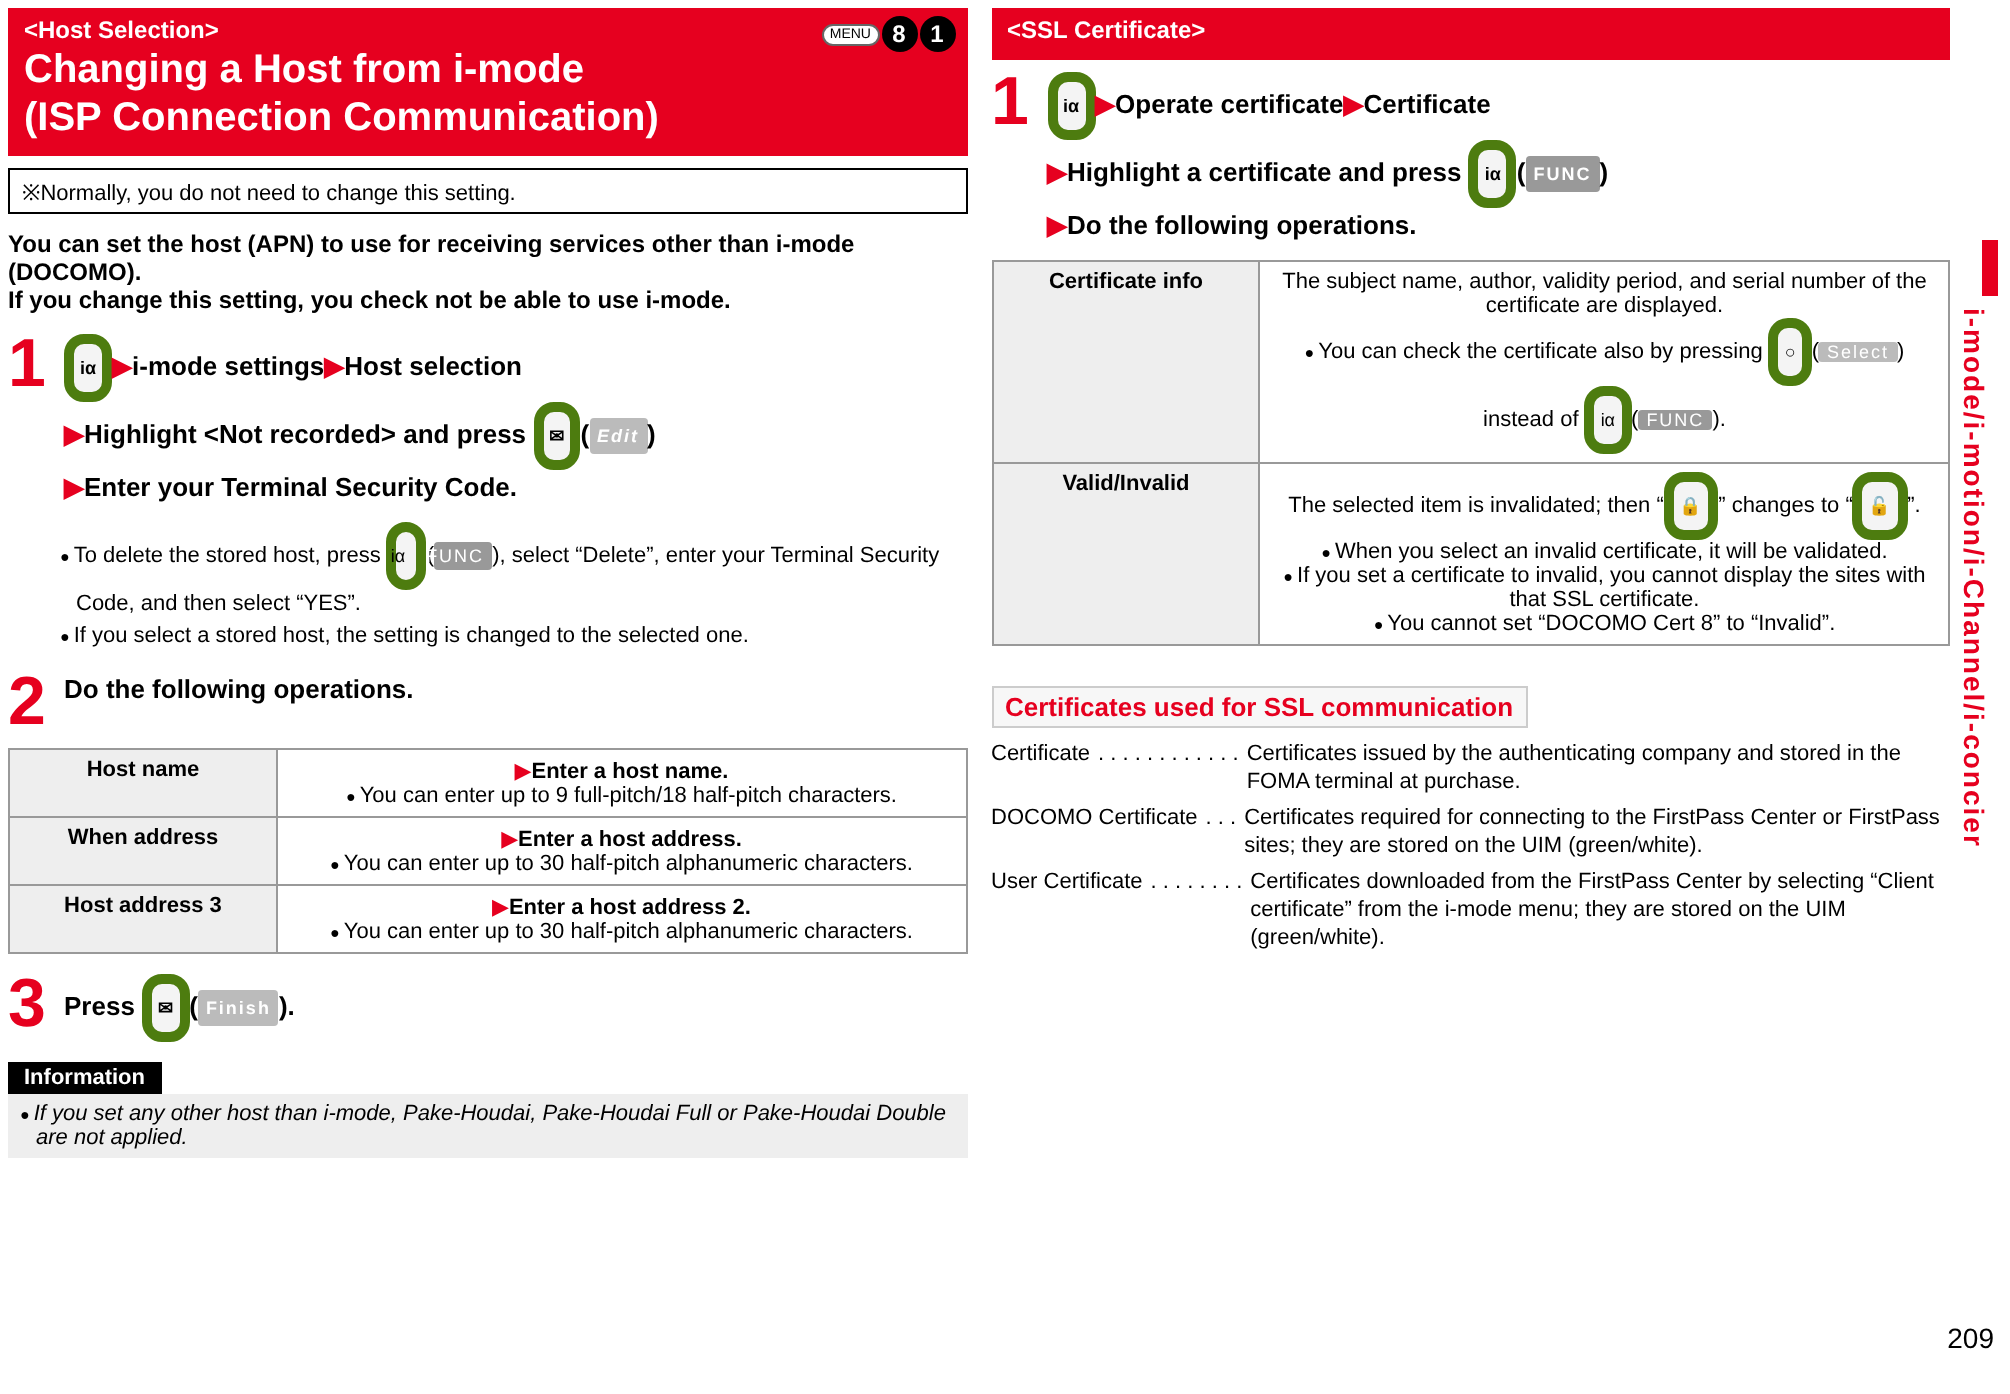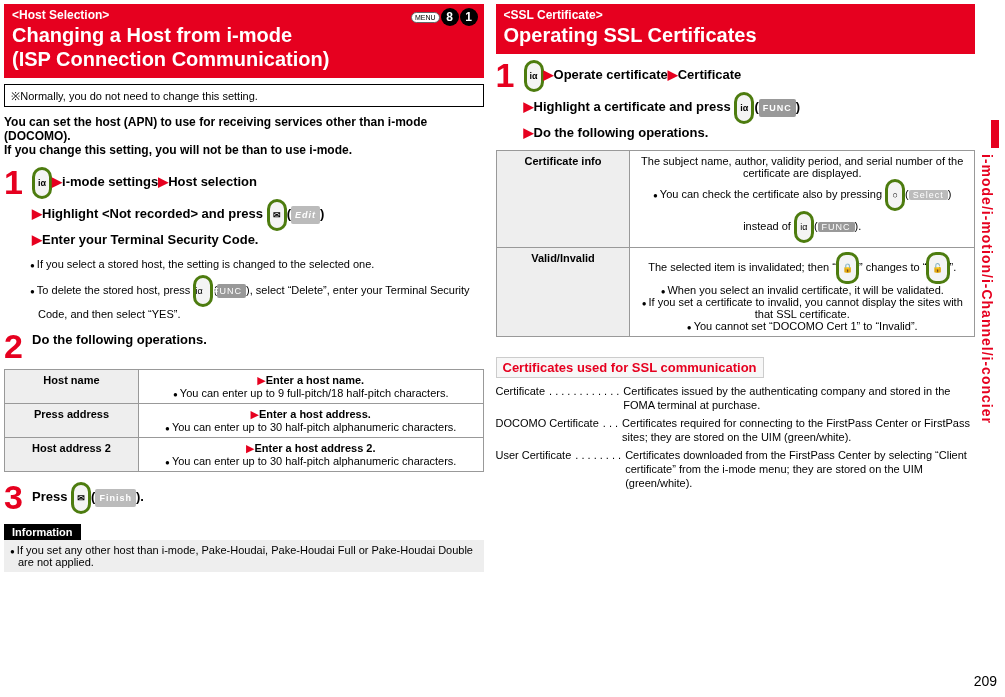--- a/index.html
+++ b/index.html
@@ -56,56 +56,56 @@
 
   table.tbl { width:100%; border-collapse:collapse; margin:4px 0 10px 0; font-size:11px;text-align:center;}
   table.tbl td { border:1px solid #999; padding:4px 6px; vertical-align:top; }
   table.tbl td.left { background:#eee; font-weight:bold; width:28%; }
   table.tbl .desc1 { font-weight:bold; }
   table.tbl .desc2 { font-weight:normal; }
   table.tbl .d2::before{content:"●";font-size:8px;margin-right:2px;}
 
   .info-heading { background:#000;color:#fff;display:inline-block;padding:2px 8px;font-size:11px;font-weight:bold;text-align:center;}
   .info-box { background:#eee; padding:4px 6px; font-size:11px;}
-  .info-box .b{ text-indent:-8px; padding-left:8px;}
+  .info-box .b{ text-indent:-8px; padding-left:8px;font-style:italic;}
   .info-box .b::before{content:"●";font-size:8px;margin-right:2px;}
 
   .sub-heading {
     color:#e6001f; font-weight:bold; font-size:13px;
     border:1px solid #ccc; background:#f7f7f7; display:inline-block;
     padding:2px 6px; margin:10px 0 6px 0;
   }
   .def-list { font-size:11px; line-height:14px; }
   .def-row { display:flex; margin-bottom:4px; gap:4px;}
   .def-row .term { white-space:nowrap; }
   .def-row .dots { flex:0 0 auto; }
   .def-row .def { flex:1; }
 
   .oval-icon {
     display:inline-flex; align-items:center; justify-content:center;
-    border:3px solid #4d7c0f; border-radius:10px; background:#f4f4f4;
+    border:5px solid #4d7c0f; border-radius:10px; background:#f4f4f4;
     height:32px; min-width:20px; padding:12px 3px; font-size:9px;
     vertical-align:middle;
   }
   .func-chip {
     display:inline-block; background:#999; color:#fff; font-size:9px;
     padding:0 4px; border-radius:2px; letter-spacing:1px; vertical-align:middle;
   }
   .arrow { color:#e6001f; font-weight:bold; }
 
   .side-tab {
     position:absolute; right:6px; top:120px; width:20px; 
   }
   .side-red { width:8px; height:28px; background:#e6001f; margin-left:12px; margin-bottom:6px;}
   .side-text {
     writing-mode: vertical-rl; color:#e6001f; font-weight:bold; font-size:14px;
     letter-spacing:1px;
   }
 
-  .page-num { position:absolute; right:8px; bottom:8px; font-size:14px;}
+  .page-num { position:absolute; right:8px; bottom:20px; font-size:14px;}
   .tri { color:#e6001f; }
 </style>
 </head>
 <body>
 
 <div class="columns">
 
   <div class="col">
     <div class="banner">
       <div class="top-line">&lt;Host Selection&gt;</div>
@@ -115,54 +115,54 @@
         <span class="menu-chip">MENU</span>
         <span class="circ-num">8</span>
         <span class="circ-num">1</span>
       </div>
     </div>
 
     <div class="note-box">※Normally, you do not need to change this setting.</div>
 
     <div class="intro">
       <span>You can set the host (APN) to use for receiving services other than i-mode (DOCOMO).</span><br>
-      <span>If you change this setting, you will not be than to use i-mode.</span>
+      <span>If you change this setting, you check not be able to use i-mode.</span>
     </div>
 
     <div class="step">
       <div class="step-num">1</div>
       <div class="step-body">
         <span class="oval-icon">iα</span><span class="arrow tri">▶</span><span>i-mode settings</span><span class="arrow tri">▶</span><span>Host selection</span><br>
         <span class="arrow tri">▶</span><span>Highlight &lt;Not recorded&gt; and press </span><span class="oval-icon">✉</span>(<span class="func-chip" style="background:#bbb;font-style:italic;">Edit</span>)<br>
         <span class="arrow tri">▶</span><span>Enter your Terminal Security Code.</span>
       </div>
     </div>
 
     <div class="bullets">
+      <div class="b"><span>To delete the stored host, press </span><span class="oval-icon">iα</span>(<span class="func-chip">FUNC</span>)<span>, select “Delete”, enter your Terminal Security Code, and then select “YES”.</span></div>
       <div class="b">If you select a stored host, the setting is changed to the selected one.</div>
-      <div class="b"><span>To delete the stored host, press </span><span class="oval-icon">iα</span>(<span class="func-chip">FUNC</span>)<span>, select “Delete”, enter your Terminal Security Code, and then select “YES”.</span></div>
     </div>
 
     <div class="step">
       <div class="step-num">2</div>
       <div class="step-body">Do the following operations.</div>
     </div>
 
     <table class="tbl">
       <tbody>
           <tr>
         <td class="left">Host name</td>
         <td><span class="tri">▶</span><span class="desc1">Enter a host name.</span><br><span class="desc2 d2">You can enter up to 9 full-pitch/18 half-pitch characters.</span></td>
       </tr>
       <tr>
-        <td class="left">Press address</td>
+        <td class="left">When address</td>
         <td><span class="tri">▶</span><span class="desc1">Enter a host address.</span><br><span class="desc2 d2">You can enter up to 30 half-pitch alphanumeric characters.</span></td>
       </tr>
       <tr>
-        <td class="left">Host address 2</td>
+        <td class="left">Host address 3</td>
         <td><span class="tri">▶</span><span class="desc1">Enter a host address 2.</span><br><span class="desc2 d2">You can enter up to 30 half-pitch alphanumeric characters.</span></td>
       </tr>
     </tbody>
       </table>
 
     <div class="step">
       <div class="step-num">3</div>
       <div class="step-body">
         <span>Press </span><span class="oval-icon">✉</span>(<span class="func-chip" style="background:#bbb;">Finish</span>)<span>.</span>
       </div>
@@ -172,21 +172,20 @@
       <span class="info-heading">Information</span>
       <div class="info-box">
         <div class="b">If you set any other host than i-mode, Pake-Houdai, Pake-Houdai Full or Pake-Houdai Double are not applied.</div>
       </div>
     </div>
   </div>
 
   <div class="col">
     <div class="banner">
       <div class="top-line">&lt;SSL Certificate&gt;</div>
-      <div class="title">Operating SSL Certificates</div>
     </div>
 
     <div class="step">
       <div class="step-num">1</div>
       <div class="step-body">
         <span class="oval-icon">iα</span><span class="arrow tri">▶</span><span>Operate certificate</span><span class="arrow tri">▶</span><span>Certificate</span><br>
         <span class="arrow tri">▶</span><span>Highlight a certificate and press </span><span class="oval-icon">iα</span>(<span class="func-chip">FUNC</span>)<br>
         <span class="arrow tri">▶</span><span>Do the following operations.</span>
       </div>
     </div>
@@ -199,21 +198,21 @@
           <span class="desc2">The subject name, author, validity period, and serial number of the certificate are displayed.</span><br>
           <span class="desc2 d2"><span>You can check the certificate also by pressing </span><span class="oval-icon">○</span><span>(</span><span class="func-chip" style="background:#bbb;">Select</span><span>) instead of </span><span class="oval-icon">iα</span>(<span class="func-chip">FUNC</span><span>).</span></span>
         </td>
       </tr>
       <tr>
         <td class="left">Valid/Invalid</td>
         <td>
           <span class="desc2"><span>The selected item is invalidated; then “</span><span class="oval-icon">🔒</span><span>” changes to “</span><span class="oval-icon">🔓</span><span>”.</span></span><br>
           <span class="desc2 d2">When you select an invalid certificate, it will be validated.</span><br>
           <span class="desc2 d2">If you set a certificate to invalid, you cannot display the sites with that SSL certificate.</span><br>
-          <span class="desc2 d2">You cannot set “DOCOMO Cert 1” to “Invalid”.</span>
+          <span class="desc2 d2">You cannot set “DOCOMO Cert 8” to “Invalid”.</span>
         </td>
       </tr>
     </tbody>
       </table>
 
     <div class="sub-heading">Certificates used for SSL communication</div>
 
     <div class="def-list">
       <div class="def-row">
         <span class="term">Certificate </span>

